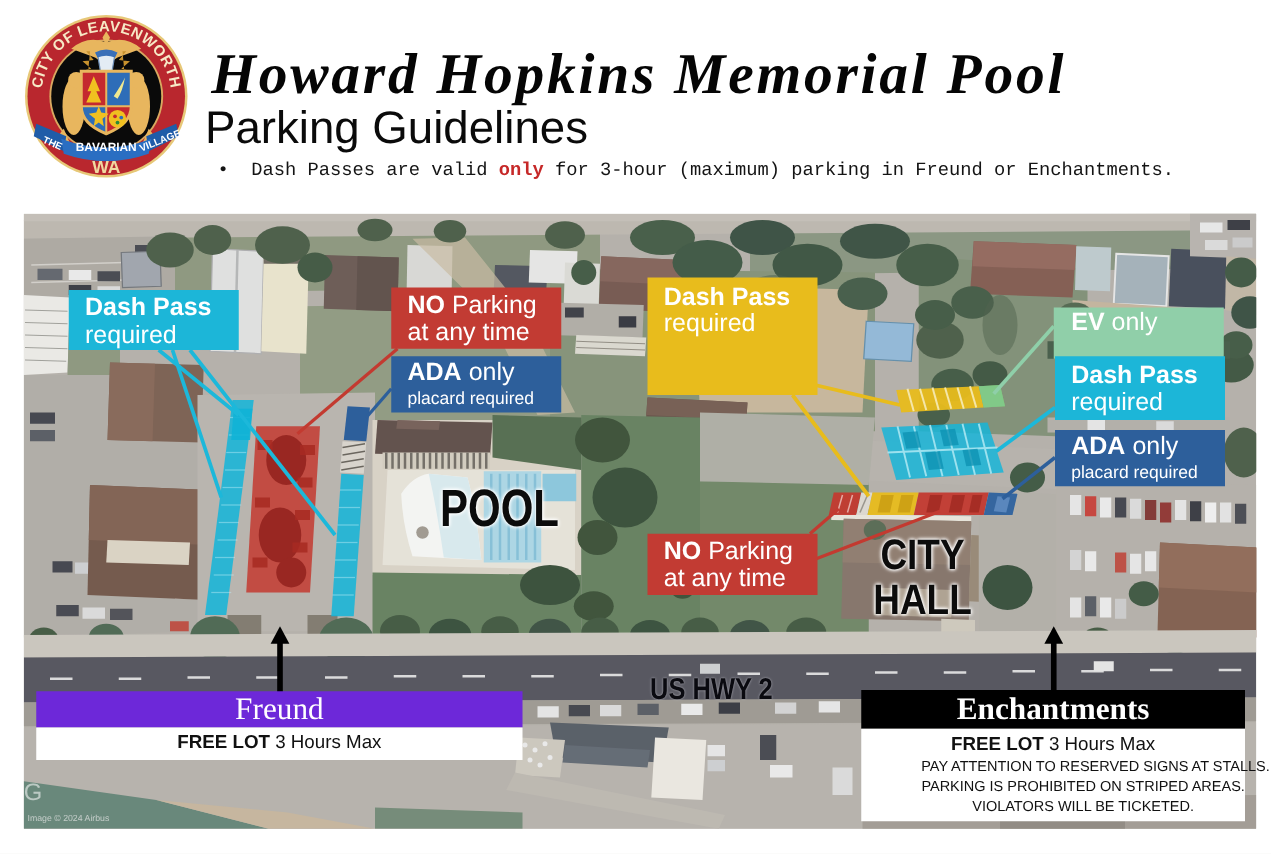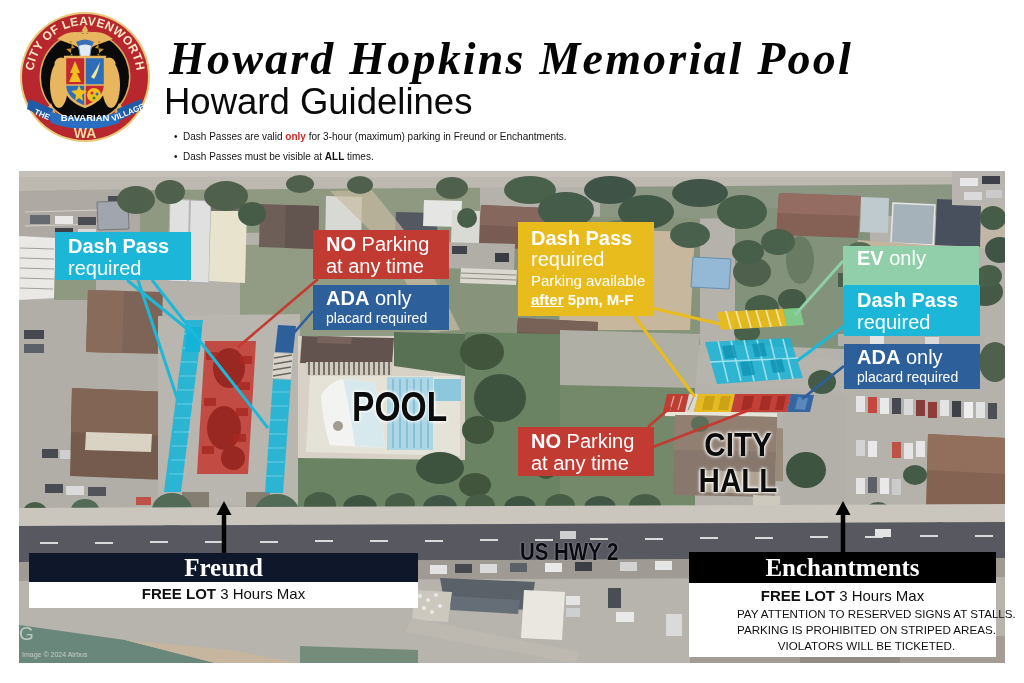--- a/index.html
+++ b/index.html
@@ -60,25 +60,24 @@
     <path d="M30 100 q36 14 72 0 l-2 12 q-34 12 -68 0 z" fill="#2a6ec2"></path>
     <text x="66" y="110" font-family="Liberation Sans,sans-serif" font-size="9.5" font-weight="bold" fill="#fff" text-anchor="middle">BAVARIAN</text>
     <text x="22" y="106" font-family="Liberation Sans,sans-serif" font-size="8" font-weight="bold" fill="#fff" text-anchor="middle" transform="rotate(24 22 106)">THE</text>
     <text x="110" y="104" font-family="Liberation Sans,sans-serif" font-size="8" font-weight="bold" fill="#fff" text-anchor="middle" transform="rotate(-22 110 104)">VILLAGE</text>
     <text x="66" y="127" font-family="Liberation Sans,sans-serif" font-size="14" font-weight="bold" fill="#f0d9a0" text-anchor="middle">WA</text>
   </g>
 </svg>
 
 <div class="abs" style="left:169px;top:32px;width:690px;font-family:'Liberation Serif',serif;font-weight:bold;font-style:italic;font-size:46px;color:#050505;white-space:nowrap;letter-spacing:2.2px;">Howard Hopkins Memorial Pool</div>
 
-<div class="abs" style="left:164px;top:81px;font-family:'Liberation Sans',sans-serif;font-size:36.5px;color:#0a0a0a;white-space:nowrap;">Howard Guidelines</div>
-
-<div class="abs" style="left:174px;top:127px;font-size:10px;color:#141414;line-height:20px;white-space:nowrap;">
+<div class="abs" style="left:164px;top:81px;font-family:'Liberation Sans',sans-serif;font-size:36.5px;color:#0a0a0a;white-space:nowrap;">Parking Guidelines</div>
+
+<div class="abs" style="left:174px;top:127px;font-size:15px;color:#141414;line-height:20px;white-space:nowrap;font-family:Liberation Mono, monospace;">
   <div>•&nbsp; Dash Passes are valid <b style="color:#c62828">only</b> for 3-hour (maximum) parking in Freund or Enchantments.</div>
-  <div>•&nbsp; Dash Passes must be visible at <b>ALL</b> times.</div>
 </div>
 
 <svg class="abs" style="left:19px;top:171px" width="986" height="492" viewBox="19 171 986 492">
 
   <rect x="19" y="171" width="986" height="492" fill="#b0aca5"></rect>
 
   <polygon points="55,186 480,184 480,230 55,235" fill="#879278"></polygon>
 
   <polygon points="600,180 960,176 960,215 600,220" fill="#83907a"></polygon>
 
@@ -626,41 +625,41 @@
 
 <div class="lbl" style="left:55px;top:232px;width:136px;height:48px;background:#1cb6d8;font-size:20px;padding:4px 0 0 13px;box-sizing:border-box;"><b>Dash Pass</b><br>required</div>
 
 <div class="lbl" style="left:313px;top:230px;width:136px;height:49px;background:#c23b33;font-size:20px;padding:4px 0 0 13px;box-sizing:border-box;"><b>NO</b> Parking<br>at any time</div>
 
 <div class="lbl" style="left:313px;top:285px;width:136px;height:45px;background:#2d5f9b;padding:2px 0 0 13px;box-sizing:border-box;">
     <div style="font-size:20px;line-height:23px;"><b>ADA</b> only</div>
     <div style="font-size:14px;line-height:15px;margin-top:1px;">placard required</div>
   </div>
 
-<div class="lbl" style="left:518px;top:222px;width:136px;height:94px;background:#e8bc1c;font-size:20px;padding:6px 0 0 13px;box-sizing:border-box;line-height:1.05;"><b>Dash Pass</b><br>required<br><span style="font-size:15px;display:inline-block;margin-top:2px;line-height:1.25;">Parking available<br><b><u>after</u> 5pm, M-F</b></span></div>
+<div class="lbl" style="left:518px;top:222px;width:136px;height:94px;background:#e8bc1c;font-size:20px;padding:6px 0 0 13px;box-sizing:border-box;line-height:1.05;"><b>Dash Pass</b><br>required<br></div>
 
 <div class="lbl" style="left:843px;top:246px;width:136px;height:41px;background:#90cfa9;font-size:20px;padding:2px 0 0 14px;box-sizing:border-box;"><b>EV</b> only</div>
 
 <div class="lbl" style="left:844px;top:285px;width:136px;height:51px;background:#1cb6d8;font-size:20px;padding:5px 0 0 13px;box-sizing:border-box;"><b>Dash Pass</b><br>required</div>
 
 <div class="lbl" style="left:844px;top:344px;width:136px;height:45px;background:#2d5f9b;padding:2px 0 0 13px;box-sizing:border-box;">
     <div style="font-size:20px;line-height:23px;"><b>ADA</b> only</div>
     <div style="font-size:14px;line-height:15px;margin-top:1px;">placard required</div>
   </div>
 
 <div class="lbl" style="left:518px;top:427px;width:136px;height:49px;background:#c23b33;font-size:20px;padding:4px 0 0 13px;box-sizing:border-box;"><b>NO</b> Parking<br>at any time</div>
 
 <div class="abs" style="left:352px;top:383px;font-size:42px;font-weight:bold;color:#0c0c0c;transform:scaleX(0.8);transform-origin:left;text-shadow:0 0 3px #fff,0 0 3px #fff,0 0 5px #fff;">POOL</div>
 
 <div class="abs" style="left:658px;top:426px;width:160px;text-align:center;font-size:34px;font-weight:bold;color:#0c0c0c;line-height:36px;transform:scaleX(0.87);transform-origin:center;text-shadow:0 0 3px #fff,0 0 3px #fff,0 0 5px #fff;">CITY HALL</div>
 
 <div class="abs" style="left:520px;top:538px;font-size:24px;font-weight:bold;color:#0a0a10;letter-spacing:0px;transform:scaleX(0.85);transform-origin:left;text-shadow:0 0 2px #b8b8c0;">US HWY 2</div>
 
 <div class="abs" style="left:29px;top:553px;width:389px;">
-  <div style="background:#0f172a;color:#fff;height:29px;text-align:center;font-family:'Liberation Serif',serif;font-weight:bold;font-size:25px;line-height:29px;">Freund</div>
+  <div style="background:#6d28d9;color:#fff;height:29px;text-align:center;font-family:'Liberation Serif',serif;font-weight:normal;font-size:25px;line-height:29px;">Freund</div>
   <div style="background:#fff;text-align:center;padding:3px 0 6px;color:#111;white-space:nowrap;">
     <div style="font-size:15px;"><b>FREE LOT</b> 3 Hours Max</div>
   </div>
 </div>
 
 <div class="abs" style="left:689px;top:552px;width:307px;border-radius:22px;">
   <div style="background:#000;color:#fff;height:31px;text-align:center;font-family:'Liberation Serif',serif;font-weight:bold;font-size:25px;line-height:31px;">Enchantments</div>
   <div style="background:#fff;text-align:center;padding:4px 0 3px;color:#111;white-space:nowrap;">
     <div style="font-size:15px;"><b>FREE LOT</b> 3 Hours Max</div>
     <div style="font-size:11.6px;line-height:16px;margin-top:2px;margin-left:48px;">PAY ATTENTION TO RESERVED SIGNS AT STALLS.<br>PARKING IS PROHIBITED ON STRIPED AREAS.<br>VIOLATORS WILL BE TICKETED.</div>

